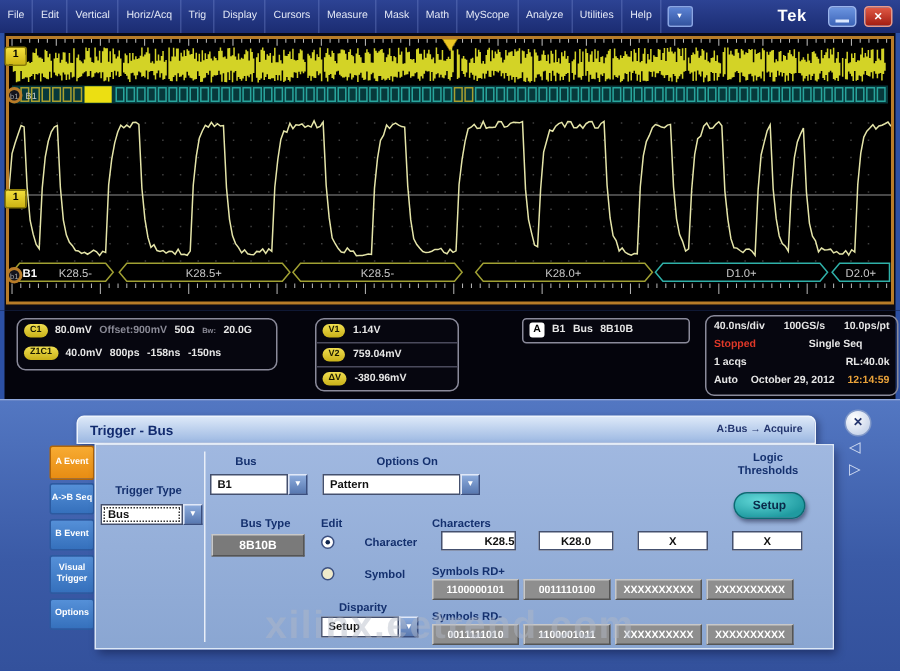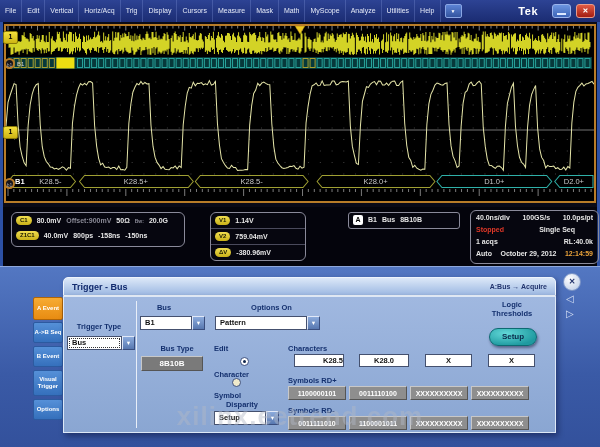--- a/index.html
+++ b/index.html
@@ -50,21 +50,21 @@
     line-height:10px;font-size:7px;font-weight:bold;}
   .acqrow{display:flex;justify-content:space-between;align-items:center;height:12px;padding:0 5px;}
   .red{color:#e03828;}
   .orange{color:#eba33a;}
 
   
   .panel{position:absolute;left:0;top:266px;width:600px;height:181px;
     background:linear-gradient(#5377c2,#3a5aa6 60%,#33519c);border-top:1px solid #8fa8dc;
     box-sizing:border-box;}
   .dialog{position:absolute;left:33px;top:10px;width:523px;height:156px;}
-  .titlebar{position:absolute;left:30px;top:0;width:493px;height:19px;box-sizing:border-box;
+  .titlebar{position:absolute;left:18px;top:0;width:493px;height:19px;box-sizing:border-box;
     background:linear-gradient(#dce8f8,#9cb8e2);border:1px solid #eef4fc;border-radius:5px 5px 0 0;
     display:flex;align-items:center;justify-content:space-between;padding:0 8px;
     box-shadow:2px 2px 5px rgba(0,0,30,.35);}
   .dtitle{font-size:9px;font-weight:bold;color:#122b6e;}
   .dctx{font-size:7px;font-weight:bold;color:#23356e;}
   .tab{position:absolute;left:0;width:30px;box-sizing:border-box;border-radius:2px;
     display:flex;align-items:center;justify-content:center;text-align:center;
     color:#fff;font-size:6px;font-weight:bold;line-height:7px;
     background:linear-gradient(#5590d8,#3570bc);border:1px solid #2c5aa0;cursor:pointer;}
   .tab.sel{background:linear-gradient(#f7ab32,#e88c12);border:1px solid #b06508;}
@@ -78,21 +78,21 @@
   .ddbtn{position:absolute;width:13px;height:14px;box-sizing:border-box;
     background:linear-gradient(#8cabdc,#5878b0);border:1px solid #e0e8f8;border-right-color:#3a4e7e;
     border-bottom-color:#3a4e7e;color:#fff;font-size:5.5px;text-align:center;line-height:13px;cursor:pointer;}
   .tealbtn{position:absolute;background:radial-gradient(ellipse at 35% 28%,#62d8d8,#1f9aa0 75%);
     border:1px solid #0d6a72;border-radius:11px;color:#0a2a4a;font-size:8px;font-weight:bold;
     text-align:center;box-shadow:1px 2px 3px rgba(0,0,30,.45);cursor:pointer;}
   .graybox{position:absolute;background:#8e8e8e;border:1px solid #c8c8c8;
     border-right-color:#555;border-bottom-color:#555;box-sizing:border-box;
     color:#fff;font-size:7px;font-weight:bold;text-align:center;}
   .vdiv{position:absolute;left:72px;top:4px;bottom:4px;width:1px;background:#e8eef8;}
-  .radio{position:absolute;display:flex;align-items:flex-end;gap:4px;cursor:pointer;flex-direction:column;}
+  .radio{position:absolute;display:flex;align-items:center;gap:20px;cursor:pointer;}
   .rdot{width:9px;height:9px;border-radius:50%;background:#fff;border:1px solid #3c5080;
     box-sizing:border-box;position:relative;}
   .rdot.on::after{content:'';position:absolute;left:2px;top:2px;width:3px;height:3px;
     border-radius:50%;background:#10264e;}
   .rdot.off{background:#efeacb;}
   .rlabel{color:#14306e;font-size:7.5px;font-weight:bold;}
   .pctl{position:absolute;color:#d6e0f4;cursor:pointer;}
   .pclose{left:563px;top:6px;width:16px;height:16px;border-radius:50%;
     background:radial-gradient(circle at 35% 30%,#fff,#b8c8e4);border:1px solid #8098c8;
     color:#24356e;font-size:8px;font-weight:bold;text-align:center;line-height:15px;}

